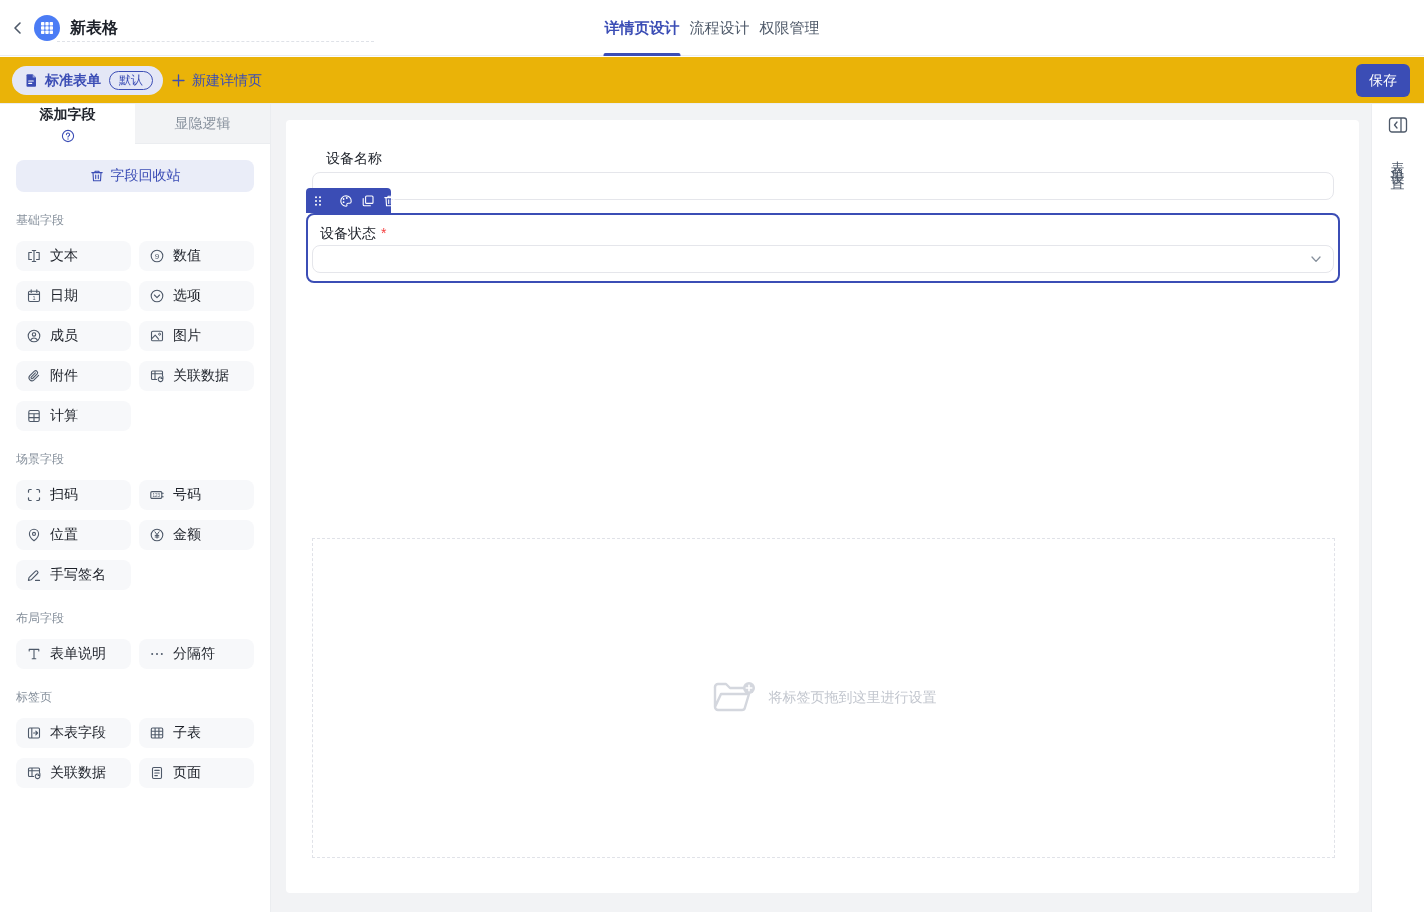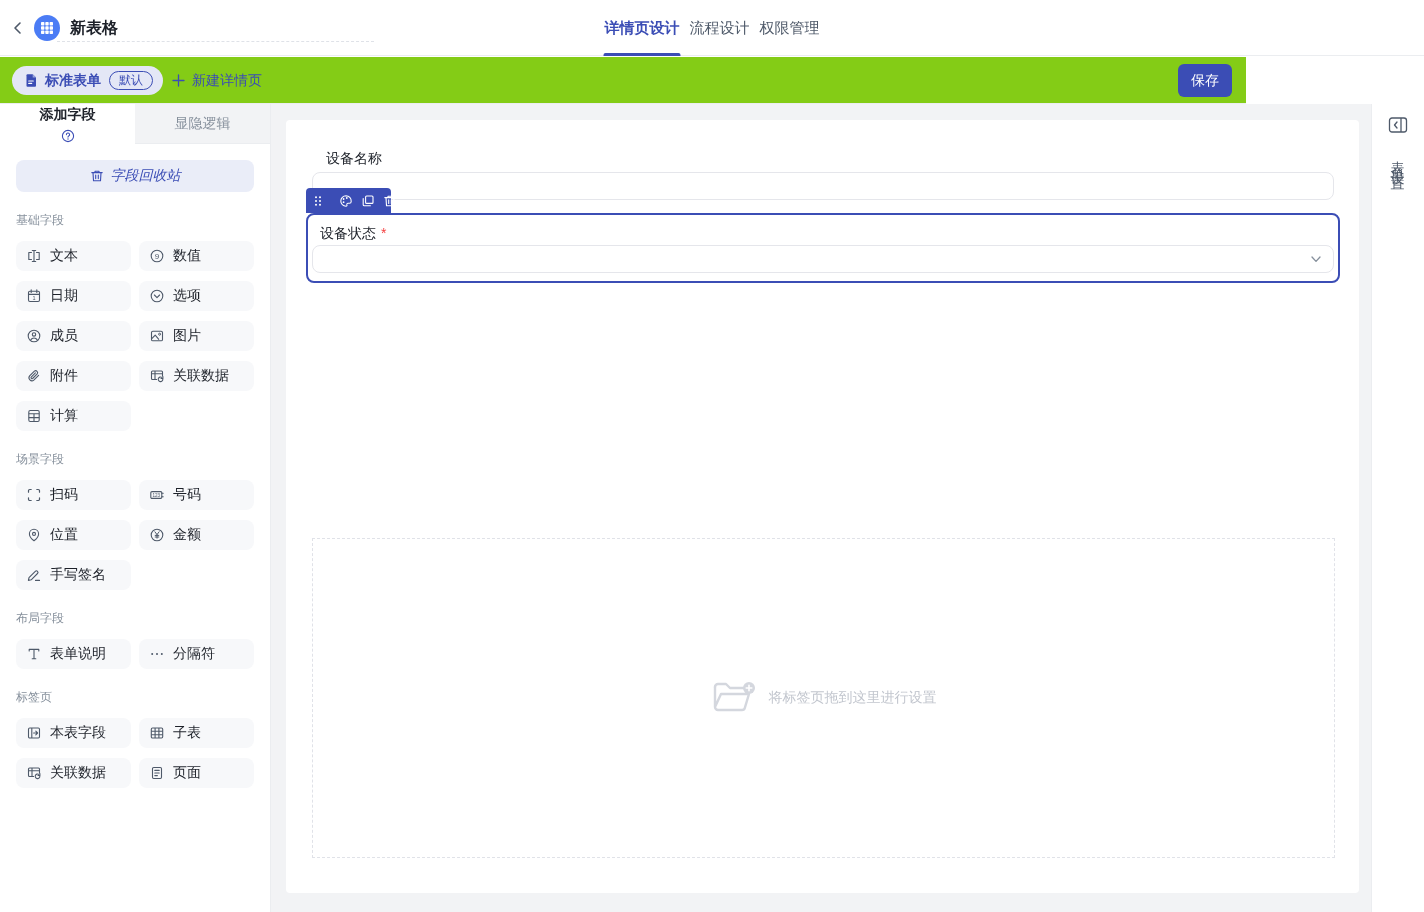--- a/index.html
+++ b/index.html
@@ -22,21 +22,21 @@
   .title-dash { position:absolute; left:57px; top:41px; width:317px; border-bottom:1px dashed #dfe2e8; }
   .header-tabs { position:absolute; left:50%; transform:translateX(-50%); top:0; height:56px;
     display:flex; align-items:center; gap:8px; }
   .h-tab { position:relative; height:56px; display:flex; align-items:center; font-size:15px;
     color:#4e5969; cursor:pointer; padding:0 1px; }
   .h-tab.active { color:#3b4db5; font-weight:bold; }
   .h-tab.active::after { content:""; position:absolute; left:0; right:0; bottom:0; height:3px;
     background:#3b4db5; border-radius:2px 2px 0 0; }
 
   
-  .toolbar { position:absolute; left:0; top:57px; width:1246px; height:47px; background:#84cc16;
+  .toolbar { position:absolute; left:0; top:57px; width:1424px; height:47px; background:#eab308;
     border-bottom:1px solid #ebedf0;text-decoration:underline; }
   .form-pill { position:absolute; left:12px; top:9px; height:29px; border-radius:15px; background:#e4e7f6;
     display:flex; align-items:center; padding:0 10px 0 12px; cursor:pointer; }
   .form-pill-label { margin:0 8px 0 7px; font-size:14px; font-weight:bold; color:#3b4db5; }
   .default-badge { height:19px; border:1px solid #3b4db5; border-radius:10px; padding:0 9px;
     font-size:12px; color:#3b4db5; display:flex; align-items:center; }
   .new-detail { position:absolute; left:172px; top:9px; height:29px; display:flex; align-items:center;
     gap:7px; color:#3b4db5; font-size:14px; cursor:pointer; }
   .save-btn { position:absolute; right:14px; top:7px; width:54px; height:33px; background:#3b4db5;
     border:none; border-radius:6px; color:#fff; font-size:14px; font-family:inherit; cursor:pointer; }
@@ -47,21 +47,21 @@
   
   .sidebar { position:absolute; left:0; top:0; width:271px; height:808px; background:#fff;
     border-right:1px solid #ebedf0; }
   .sb-tabs { display:flex; height:40px; }
   .sb-tab { flex:1; display:flex; align-items:center; justify-content:center; gap:5px; font-size:14px;
     cursor:pointer; }
   .sb-tab.active { background:#fff; font-weight:bold; color:#1d2129;flex-direction:column; }
   .sb-tab.inactive { background:#f2f3f5; color:#86909c; border-bottom:1px solid #ebedf0; }
   .recycle-btn { margin:16px 16px 0; height:32px; width:238px; border:none; border-radius:8px;
     background:#eaedf8; color:#3b4db5; font-size:14px; font-family:inherit; display:flex;
-    align-items:center; justify-content:center; gap:7px; cursor:pointer;font-style:italic; }
+    align-items:center; justify-content:center; gap:7px; cursor:pointer; }
   .sb-section-title { margin:20px 16px 12px; font-size:12px; color:#86909c; }
   .sb-grid { display:grid; grid-template-columns:1fr 1fr; gap:10px 8px; padding:0 16px; }
   .fbtn { height:30px; background:#f7f8fa; border-radius:8px; display:flex; align-items:center;
     padding:0 10px; gap:8px; font-size:14px; color:#1d2129; cursor:grab; }
   .fbtn .ic { flex:0 0 16px; }
 
   
   .canvas-wrap { position:absolute; left:271px; top:0; right:53px; bottom:0; }
   .canvas-card { position:absolute; left:15px; top:16px; right:12px; bottom:19px; background:#fff;
     border-radius:4px; }

